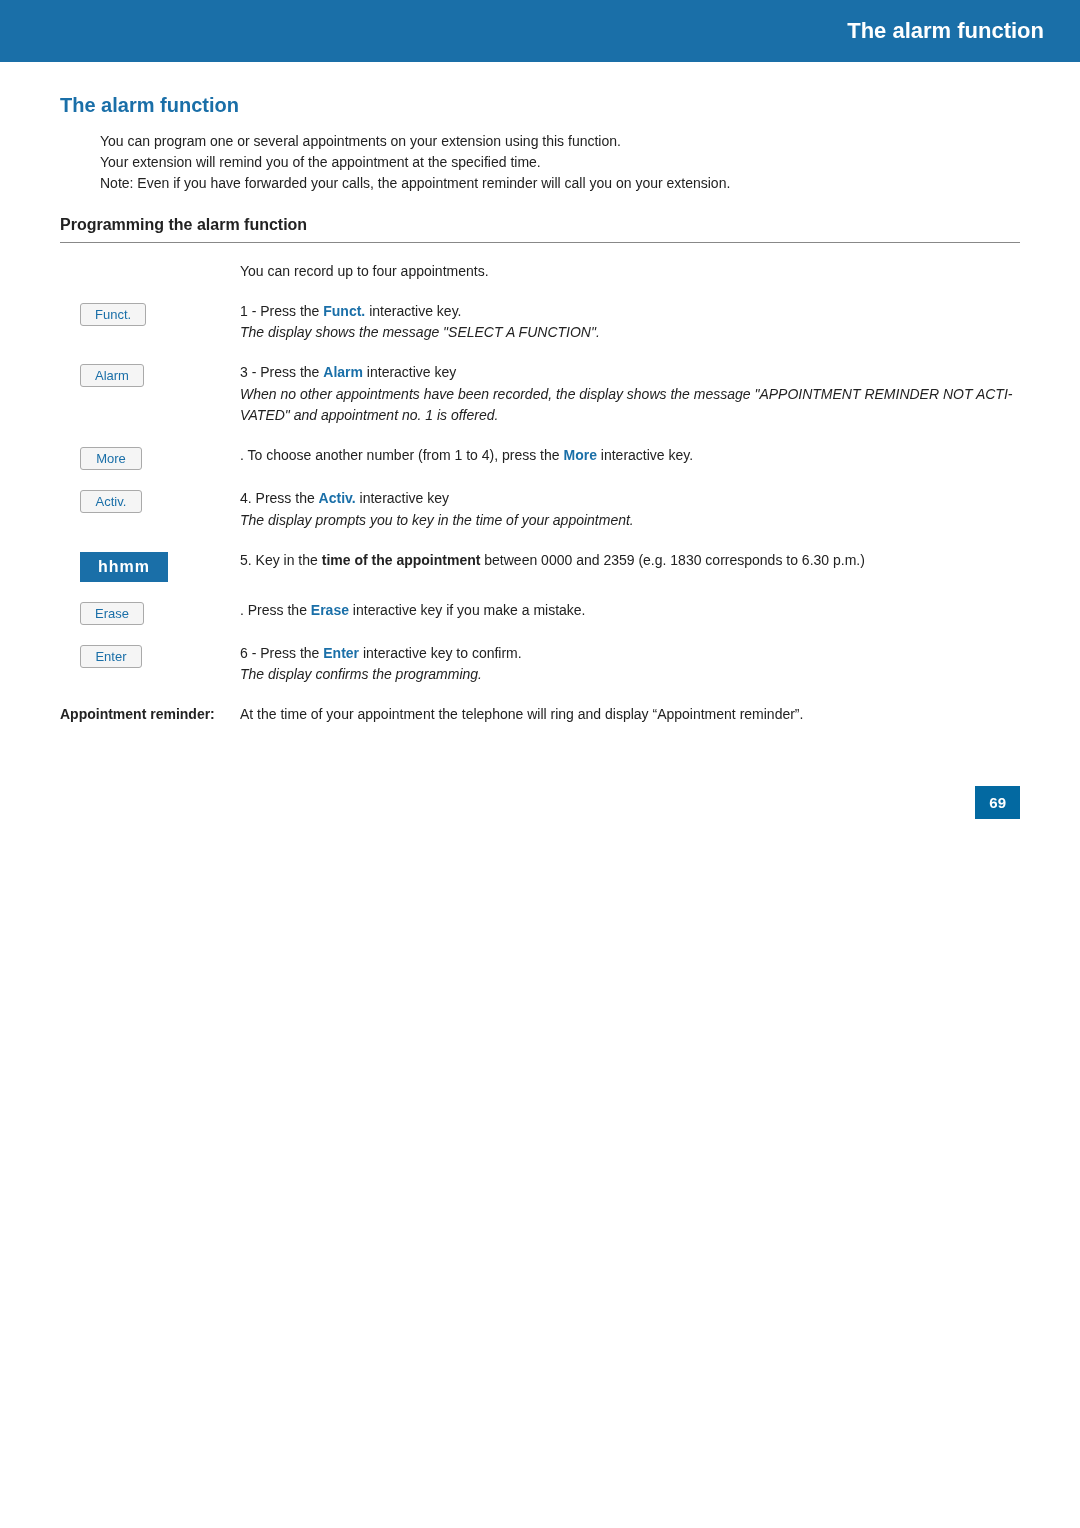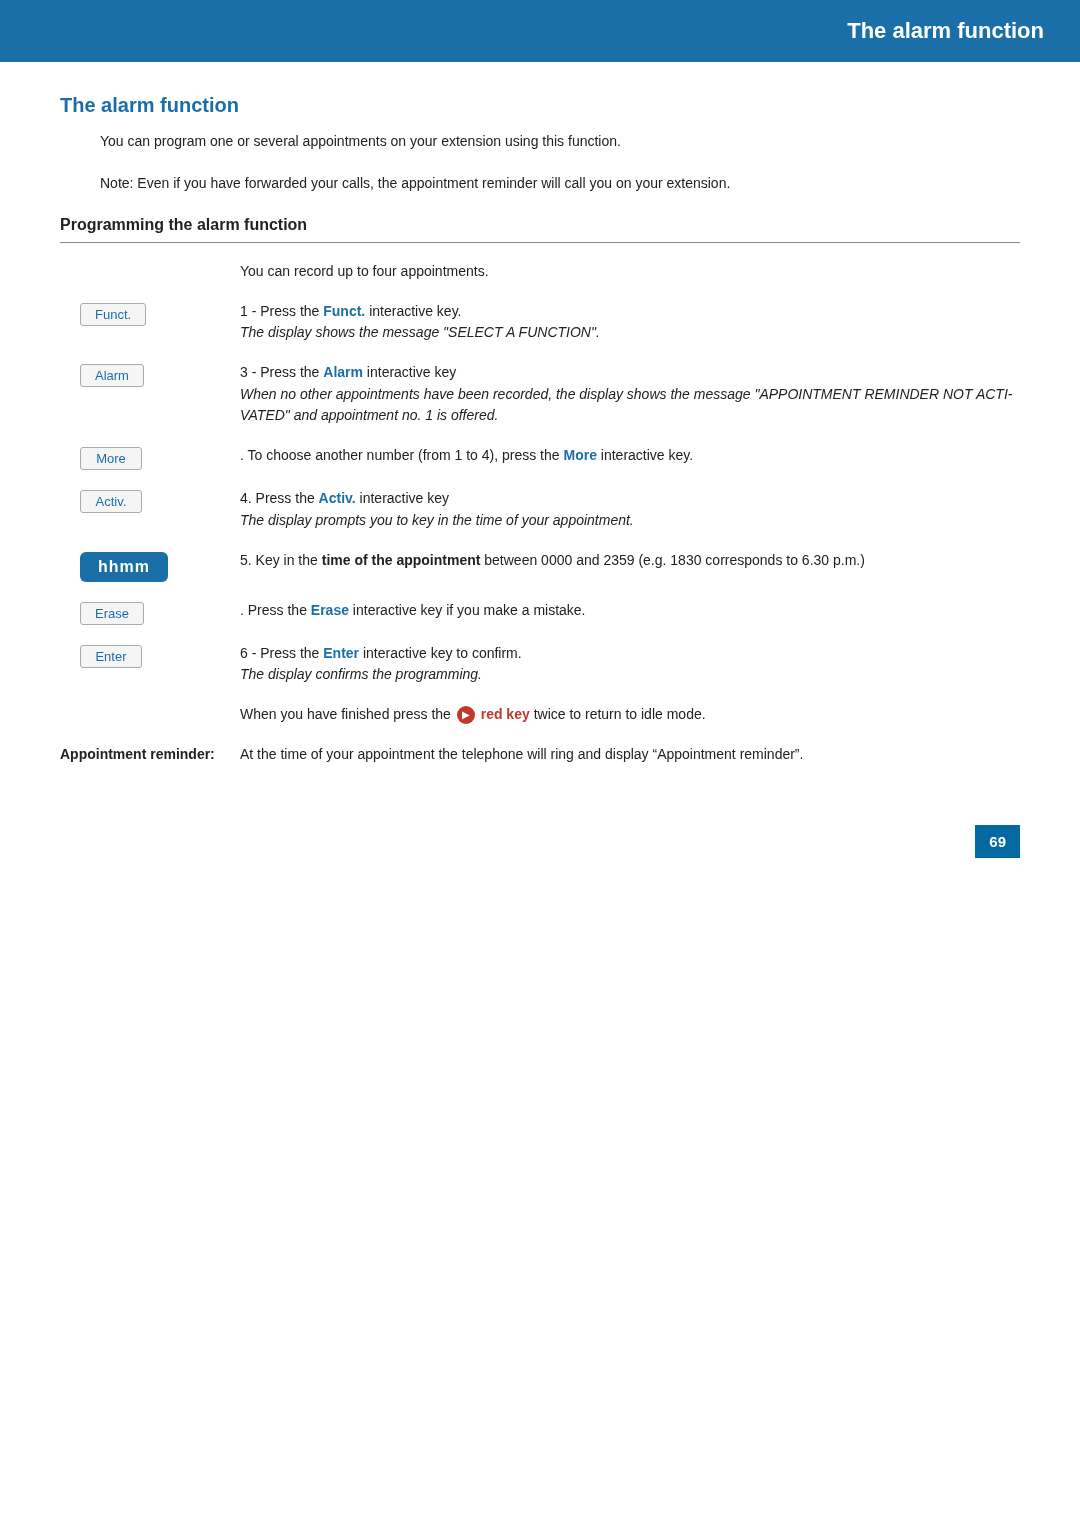--- a/index.html
+++ b/index.html
@@ -94,21 +94,21 @@
       text-align: center;
     }
 
     .key-btn-dark {
       border: none;
       background: #1a6fa8;
       color: #fff;
       font-size: 16px;
       font-weight: bold;
       padding: 6px 18px;
-      border-radius: 6px;
+      border-radius: 0;
       display: inline-block;
       min-width: 80px;
       text-align: center;
       letter-spacing: 1px;
     }
 
     .text-italic {
       font-style: italic;
       color: #222;
     }
@@ -190,21 +190,21 @@
 <div class="header-banner">
   <span>The alarm function</span>
 </div>
 
 <div class="page-content">
 
   <div class="page-title">The alarm function</div>
 
   <div class="intro-text">
     <span>You can program one or several appointments on your extension using this function.</span><br>
-    <br>
+    <span>Your extension will remind you of the appointment at the specified time.</span><br>
     <span class="intro-note">
       <span class="note-bold">Note:</span>
       <span> Even if you have forwarded your calls, the appointment reminder will call you on your extension.</span>
     </span>
   </div>
 
   <div class="section-heading">Programming the alarm function</div>
 
   <div class="instruction-row">
     <div class="key-col"></div>
@@ -272,29 +272,20 @@
   <div class="instruction-row">
     <div class="key-col">
       <span class="key-btn">Enter</span>
     </div>
     <div class="text-col">
       <span>6 - Press the </span><span class="text-bold-blue">Enter</span><span> interactive key to confirm.</span><br>
       <span class="text-italic">The display confirms the programming.</span>
     </div>
   </div>
 
-  <div class="instruction-row">
-    <div class="key-col"></div>
-    <div class="text-col">
-      <span>When you have finished press the </span>
-      <span style="display:inline-block;background:#c0392b;color:#fff;border-radius:50%;width:18px;height:18px;font-size:10px;text-align:center;line-height:18px;vertical-align:middle;margin:0 2px;">▶</span>
-      <span class="text-bold" style="color:#c0392b;">red key</span>
-      <span> twice to return to idle mode.</span>
-    </div>
-  </div>
 
   <div class="appt-row">
     <div class="appt-label-col">Appointment reminder:</div>
     <div class="appt-text-col">
       <span>At the time of your appointment the telephone will ring and display “Appointment reminder”.</span>
     </div>
   </div>
 
 
   <div class="page-number-container">

